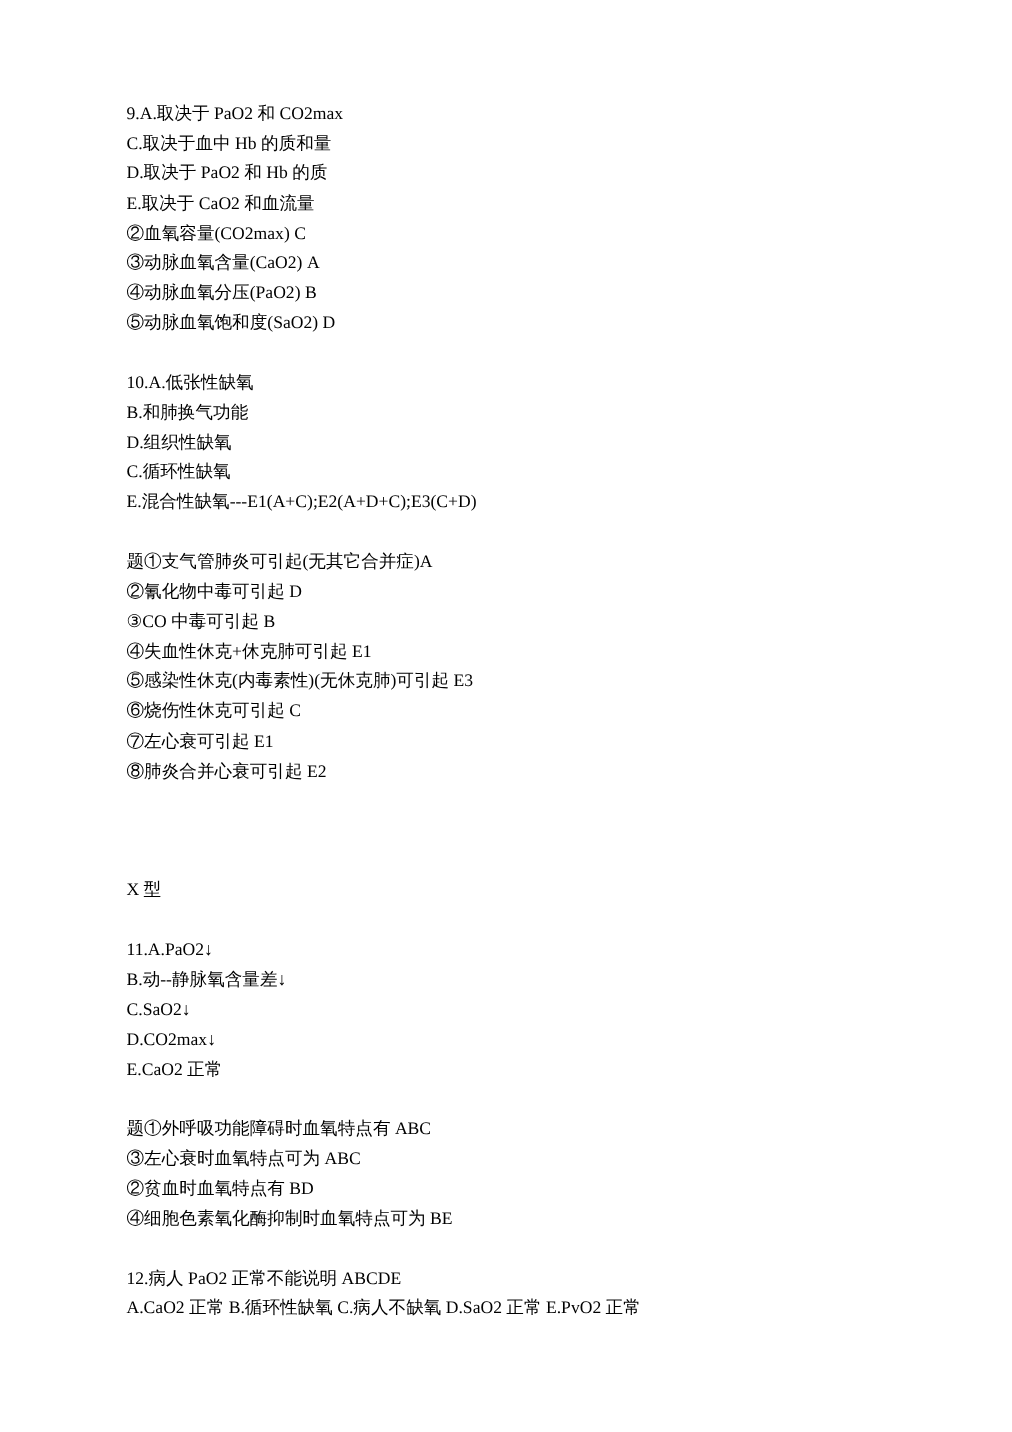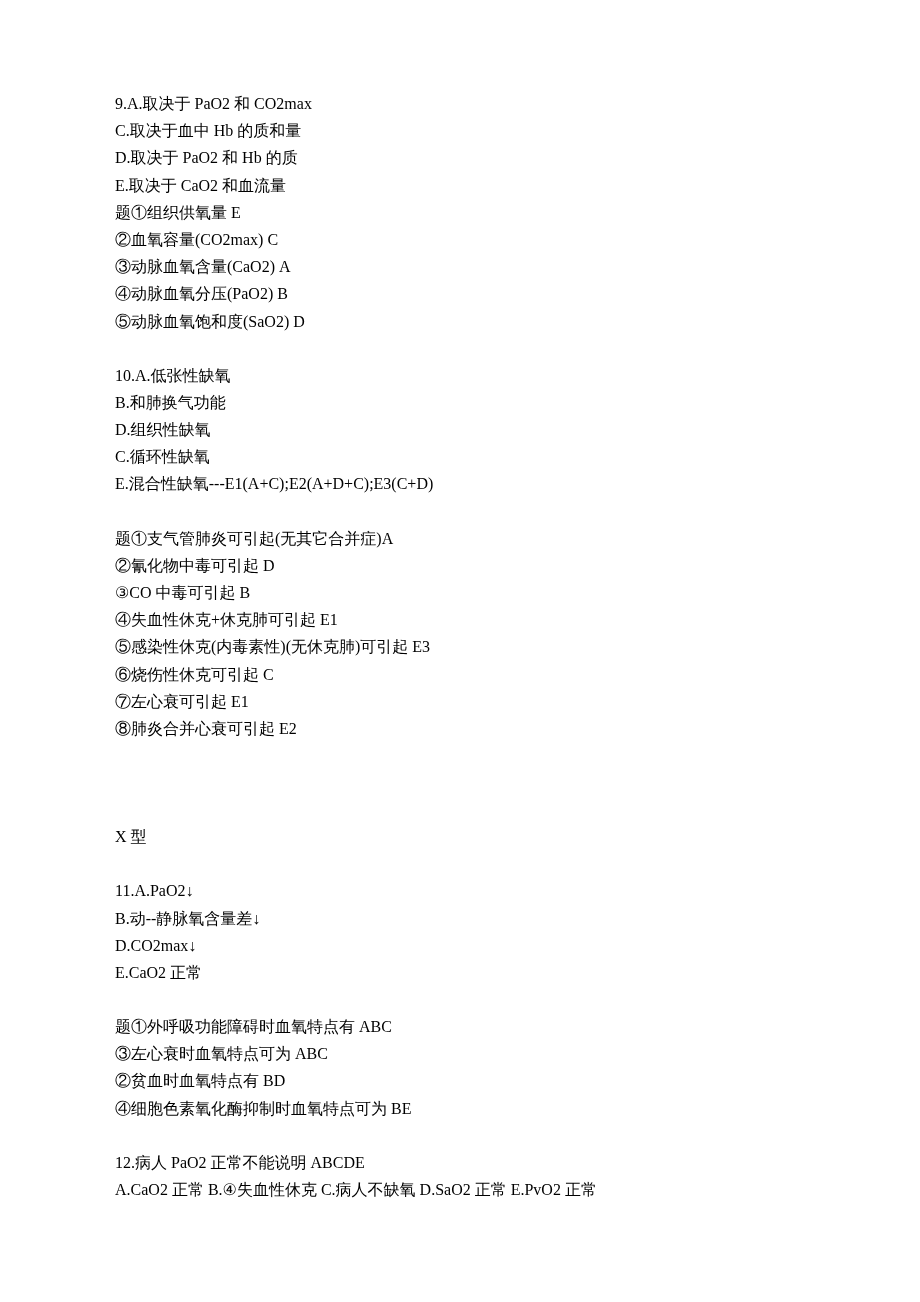--- a/index.html
+++ b/index.html
@@ -26,21 +26,20 @@
   </style>
 </head>
 <body>
 
 <div class="page">
 
   <div class="line">9.A.取决于 PaO2 和 CO2max</div>
   <div class="line">C.取决于血中 Hb 的质和量</div>
   <div class="line">D.取决于 PaO2 和 Hb 的质</div>
   <div class="line">E.取决于 CaO2 和血流量</div>
-  <div class="line">题①组织供氧量 E</div>
   <div class="line">②血氧容量(CO2max) C</div>
   <div class="line">③动脉血氧含量(CaO2) A</div>
   <div class="line">④动脉血氧分压(PaO2) B</div>
   <div class="line">⑤动脉血氧饱和度(SaO2) D</div>
 
   <div class="blank"></div>
 
   <div class="line">10.A.低张性缺氧</div>
   <div class="line">B.和肺换气功能</div>
   <div class="line">D.组织性缺氧</div>
@@ -61,28 +60,29 @@
   <div class="blank"></div>
   <div class="blank"></div>
   <div class="blank"></div>
 
   <div class="line">X 型</div>
 
   <div class="blank"></div>
 
   <div class="line">11.A.PaO2↓</div>
   <div class="line">B.动--静脉氧含量差↓</div>
+  <div class="line">C.SaO2↓</div>
   <div class="line">D.CO2max↓</div>
   <div class="line">E.CaO2 正常</div>
 
   <div class="blank"></div>
 
   <div class="line">题①外呼吸功能障碍时血氧特点有 ABC</div>
   <div class="line">③左心衰时血氧特点可为 ABC</div>
   <div class="line">②贫血时血氧特点有 BD</div>
   <div class="line">④细胞色素氧化酶抑制时血氧特点可为 BE</div>
 
   <div class="blank"></div>
 
   <div class="line">12.病人 PaO2 正常不能说明 ABCDE</div>
-  <div class="line">A.CaO2 正常 B.④失血性休克 C.病人不缺氧 D.SaO2 正常 E.PvO2 正常</div>
+  <div class="line">A.CaO2 正常 B.循环性缺氧 C.病人不缺氧 D.SaO2 正常 E.PvO2 正常</div>
 
 </div>
 
 </body></html>

